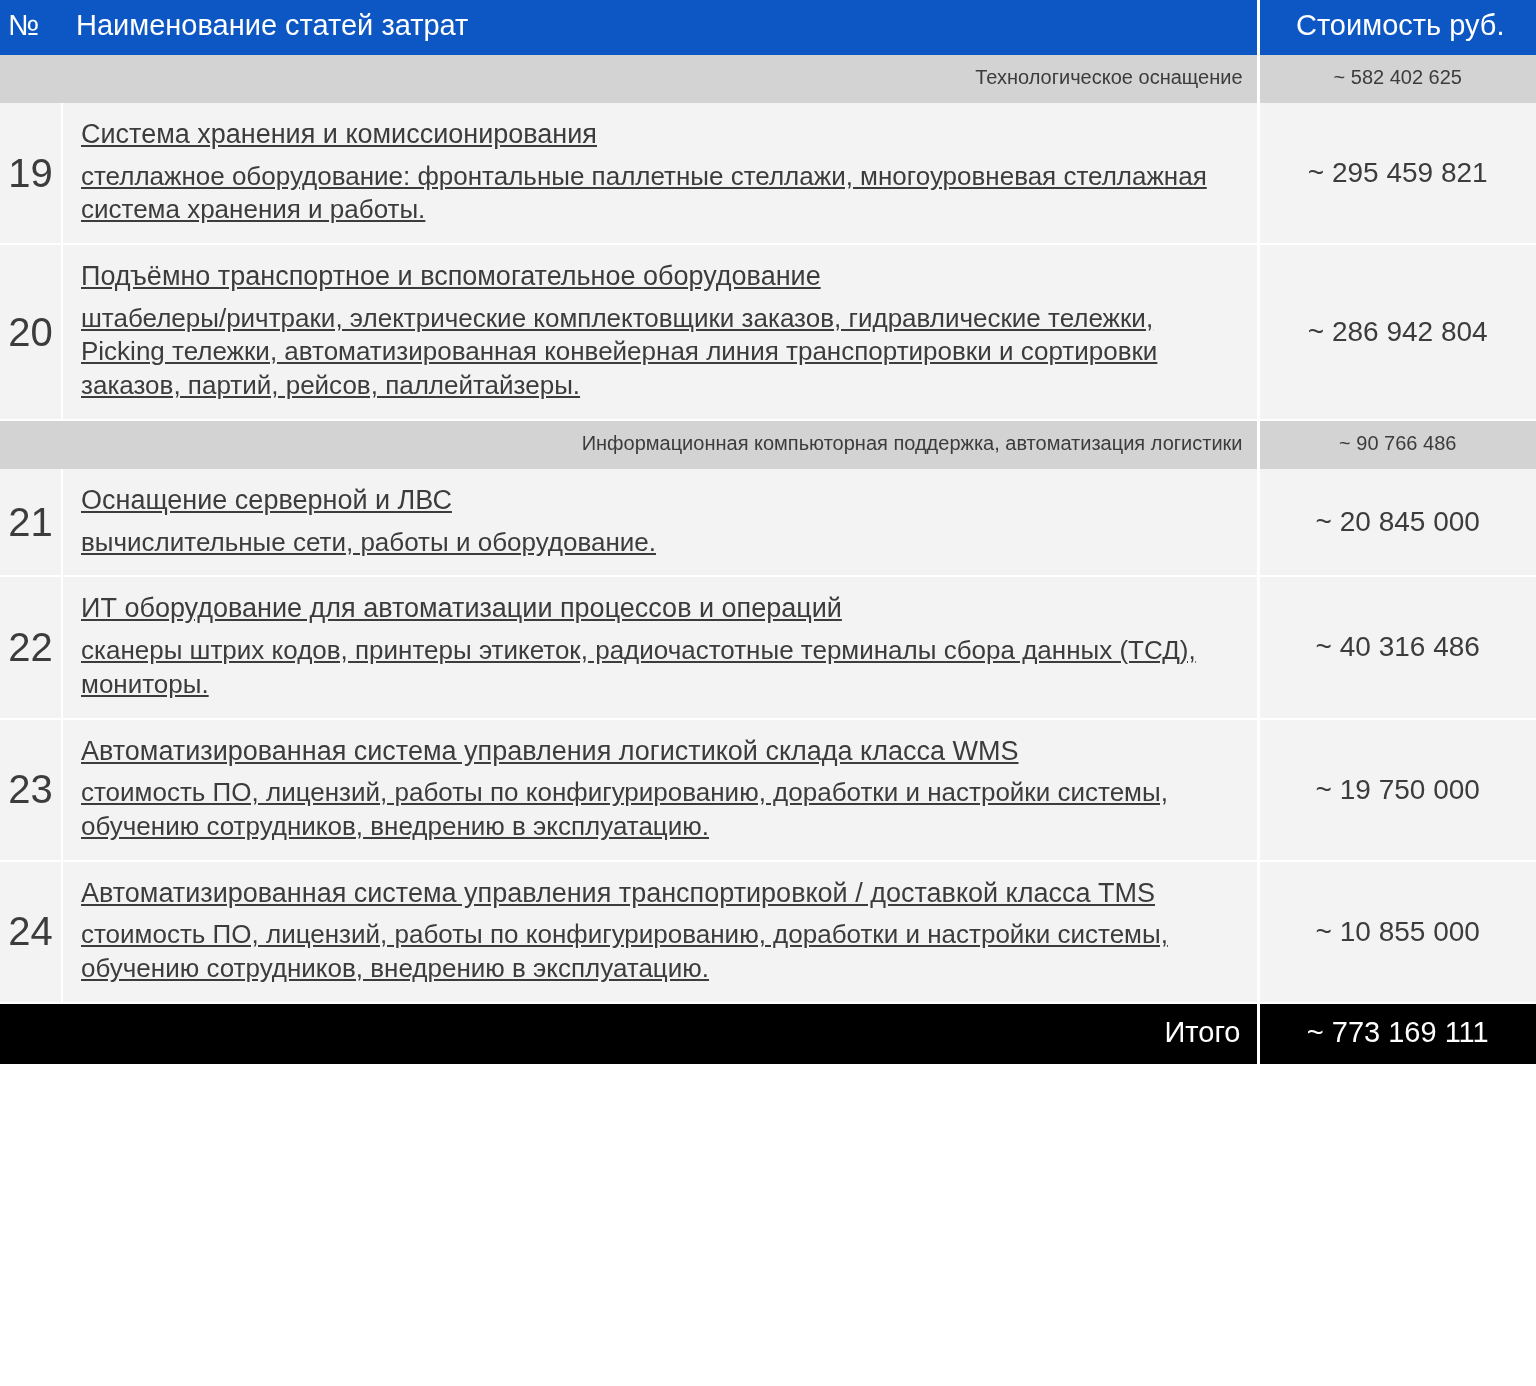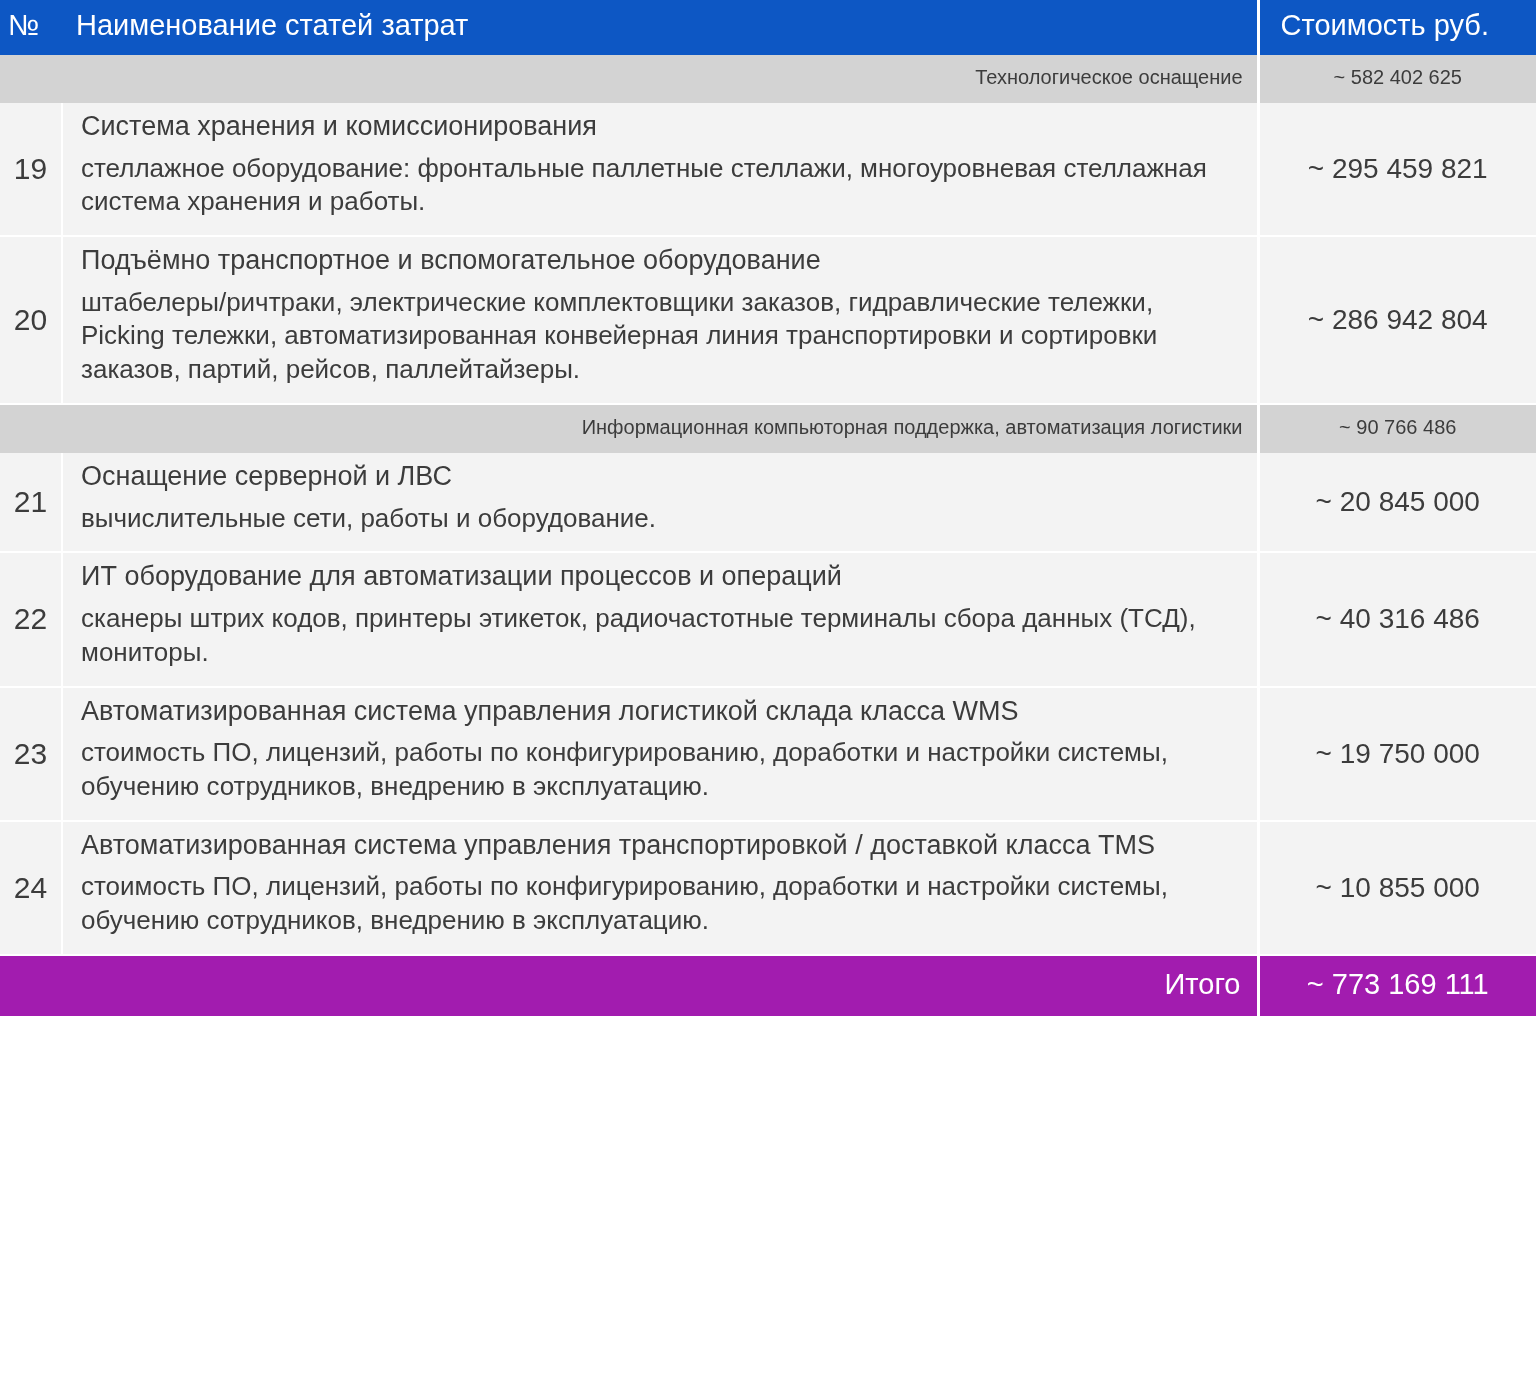--- a/index.html
+++ b/index.html
@@ -27,47 +27,48 @@
   tr.header-row td {
     background: #0d57c4;
     color: #ffffff;
     font-size: 29px;
     padding: 9px 10px 13px 10px;
     vertical-align: middle;
     font-weight: 400;
   }
   tr.header-row td.h-num   { text-align: left; padding-left: 8px; }
   tr.header-row td.h-name  { text-align: left; padding-left: 14px; }
-  tr.header-row td.h-price { text-align: left; padding-left: 21px; border-left: 3px solid #ffffff; }
+  tr.header-row td.h-price { text-align: center; padding-left: 15px; border-left: 3px solid #ffffff; }
 
   
   tr.section-row td {
     background: #d3d3d3;
     font-size: 20px;
     color: #3c3c3c;
     padding: 11px 10px 14px 10px;
     vertical-align: middle;
   }
   tr.section-row td.s-name  { text-align: right; padding-right: 14px; }
   tr.section-row td.s-price { text-align: center; border-left: 3px solid #ffffff; }
 
   
   tr.data-row td {
     background: #f3f3f3;
     vertical-align: middle;
     border-bottom: 2px solid #ffffff;
   }
   tr.data-row td.d-num {
     text-align: center;
-    font-size: 30px;
+    font-size: 40px;
     color: #3c3c3c;
     border-right: 2px solid #ffffff;
   }
   tr.data-row td.d-name {
-    padding: 6px 18px 16px 18px;
+    padding: 14px 18px 16px 18px;
+    text-decoration: underline;
   }
   tr.data-row td.d-price {
     text-align: center;
     font-size: 28px;
     color: #3c3c3c;
     border-left: 3px solid #ffffff;
     white-space: nowrap;
     margin-top: 35px;
   }
   .title-line {
@@ -78,21 +79,21 @@
   }
   .desc-line {
     font-size: 26px;
     color: #3c3c3c;
     line-height: 1.30;
     margin: 0;
   }
 
   
   tr.total-row td {
-    background: #a21caf;
+    background: #000000;
     color: #ffffff;
     font-size: 29px;
     padding: 12px 10px 15px 10px;
     vertical-align: middle;
   }
   tr.total-row td.t-label { text-align: right; padding-right: 16px; }
   tr.total-row td.t-price { text-align: center; border-left: 3px solid #ffffff; }
 </style>
 </head>
 <body>

